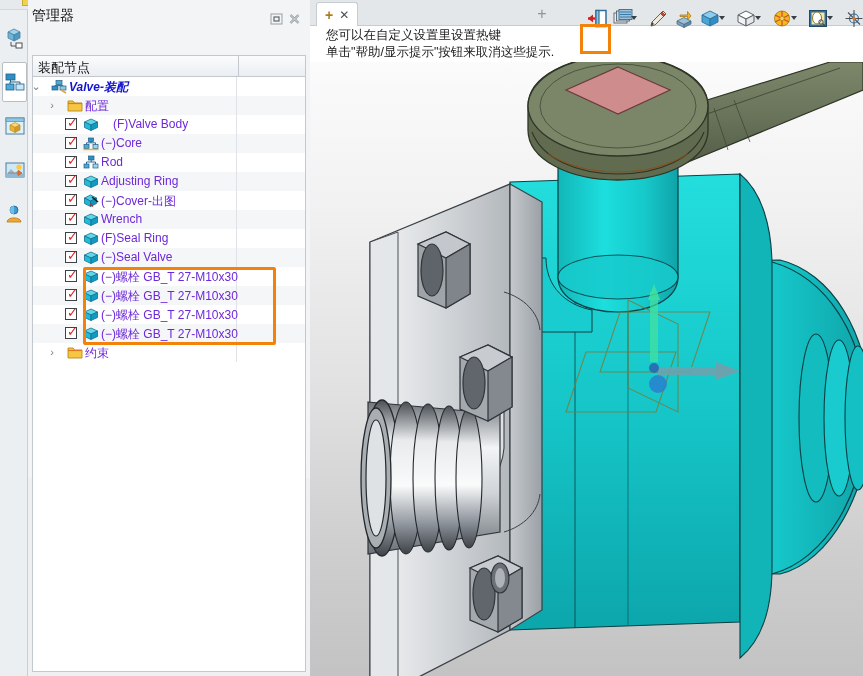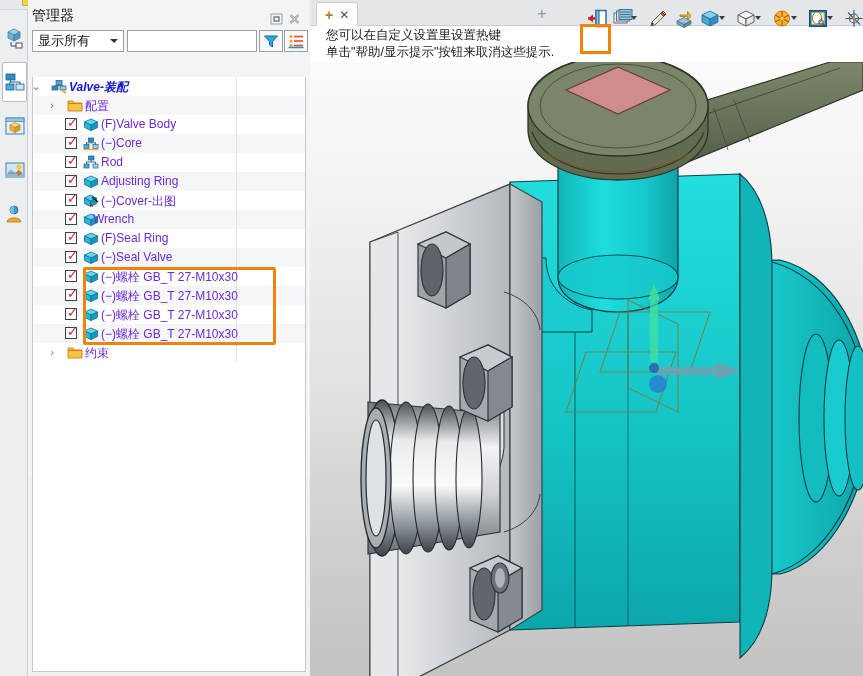--- a/index.html
+++ b/index.html
@@ -183,44 +183,25 @@
         </svg>
       </div>
       <div class="winbtn close">
         <svg width="13" height="12" viewBox="0 0 13 12">
           <path d="M2.5,2 L10.5,10 M10.5,2 L2.5,10" stroke="#8a9096" stroke-width="2.4" fill="none"></path>
           <path d="M2.5,2 L10.5,10 M10.5,2 L2.5,10" stroke="#eceff1" stroke-width="0.9" fill="none"></path>
         </svg>
       </div>
     </div>
 
-    <div class="filter-row">
-      <div class="combo">
-        <span class="lbl">显示所有</span>
-        <span class="arr"></span>
-      </div>
-      <input class="srch" type="text" placeholder="" style="">
-      <div class="ficon f1">
-        <svg width="16" height="15" viewBox="0 0 16 15">
-          <polygon points="1.5,2 14.5,2 9.5,7.5 9.5,13 6.5,11 6.5,7.5" fill="#29a8e0" stroke="#1a6f98" stroke-width="1"></polygon>
-        </svg>
-      </div>
-      <div class="ficon f2">
-        <svg width="16" height="15" viewBox="0 0 16 15">
-          <circle cx="3" cy="2.5" r="1.6" fill="#e8a33d"></circle>
-          <rect x="6" y="1.7" width="9" height="1.7" fill="#e05a2b"></rect>
-          <circle cx="3" cy="7" r="1.6" fill="#e8a33d"></circle>
-          <rect x="6" y="6.2" width="9" height="1.7" fill="#e05a2b"></rect>
-          <circle cx="3" cy="11.5" r="1.6" fill="#e8a33d"></circle>
-          <rect x="6" y="10.7" width="9" height="1.7" fill="#e05a2b"></rect>
-          <path d="M0.5,13.5 L15.5,13.5" stroke="#2f8fc4" stroke-width="1.6"></path>
-        </svg>
-      </div>
-    </div>
-
+
+    <div class="tree-hdr">
+      <div class="c1">装配节点</div>
+      <div class="div"></div>
+    </div>
 
     <div class="tree" id="tree">
         <div class="row">
           <div class="coldiv"></div>
           <div class="twisty" style="left: -2px;">⌄</div>
           <div class="ico" style="left: 18px;"><svg width="16" height="15" viewBox="0 0 16 15">
               <rect x="1" y="7" width="6" height="4" fill="#2f8fc4" stroke="#1d5f87" stroke-width=".7"></rect>
               <rect x="9" y="7" width="6" height="4" fill="#8fc8e4" stroke="#1d5f87" stroke-width=".7"></rect>
               <rect x="5" y="1.5" width="6" height="4" fill="#4ea8d8" stroke="#1d5f87" stroke-width=".7"></rect>
               <path d="M8,5.5 L8,6.5 M4,6.5 L12,6.5 M4,6.5 L4,7 M12,6.5 L12,7" stroke="#1d5f87" stroke-width=".8"></path>
@@ -240,21 +221,21 @@
         <div class="row">
           <div class="coldiv"></div>
           <div class="cb" style="left: 32px;">
             <span class="tick">✓</span>
           </div>
           <div class="ico" style="left: 50px;"><svg width="16" height="15" viewBox="0 0 16 15">
               <polygon points="1.5,5 8,2 14.5,5 8,8" fill="#5fd8ea" stroke="#15708f" stroke-width=".8"></polygon>
               <polygon points="1.5,5 1.5,10.5 8,13.5 8,8" fill="#22bcda" stroke="#15708f" stroke-width=".8"></polygon>
               <polygon points="14.5,5 14.5,10.5 8,13.5 8,8" fill="#0f9cc0" stroke="#15708f" stroke-width=".8"></polygon>
             </svg></div>
-          <div class="lab" style="left: 68px;">(F)Valve Body</div>
+          <div class="lab" style="left: 80px;">(F)Valve Body</div>
         </div>
         <div class="row odd">
           <div class="coldiv"></div>
           <div class="twisty" style="left: 30px;">›</div>
           <div class="cb" style="left: 32px;">
             <span class="tick">✓</span>
           </div>
           <div class="ico" style="left: 50px;"><svg width="16" height="15" viewBox="0 0 16 15">
               <rect x="1" y="8.5" width="5" height="4" fill="#4ea8d8" stroke="#1d5f87" stroke-width=".7"></rect>
               <rect x="10" y="8.5" width="5" height="4" fill="#9fd4ee" stroke="#1d5f87" stroke-width=".7"></rect>
@@ -307,21 +288,21 @@
         <div class="row odd">
           <div class="coldiv"></div>
           <div class="cb" style="left: 32px;">
             <span class="tick">✓</span>
           </div>
           <div class="ico" style="left: 50px;"><svg width="16" height="15" viewBox="0 0 16 15">
               <polygon points="1.5,5 8,2 14.5,5 8,8" fill="#5fd8ea" stroke="#15708f" stroke-width=".8"></polygon>
               <polygon points="1.5,5 1.5,10.5 8,13.5 8,8" fill="#22bcda" stroke="#15708f" stroke-width=".8"></polygon>
               <polygon points="14.5,5 14.5,10.5 8,13.5 8,8" fill="#0f9cc0" stroke="#15708f" stroke-width=".8"></polygon>
             </svg></div>
-          <div class="lab" style="left: 60px;">Wrench</div>
+          <div class="lab" style="left: 68px;">Wrench</div>
         </div>
         <div class="row">
           <div class="coldiv"></div>
           <div class="cb" style="left: 32px;">
             <span class="tick">✓</span>
           </div>
           <div class="ico" style="left: 50px;"><svg width="16" height="15" viewBox="0 0 16 15">
               <polygon points="1.5,5 8,2 14.5,5 8,8" fill="#5fd8ea" stroke="#15708f" stroke-width=".8"></polygon>
               <polygon points="1.5,5 1.5,10.5 8,13.5 8,8" fill="#22bcda" stroke="#15708f" stroke-width=".8"></polygon>
               <polygon points="14.5,5 14.5,10.5 8,13.5 8,8" fill="#0f9cc0" stroke="#15708f" stroke-width=".8"></polygon>

